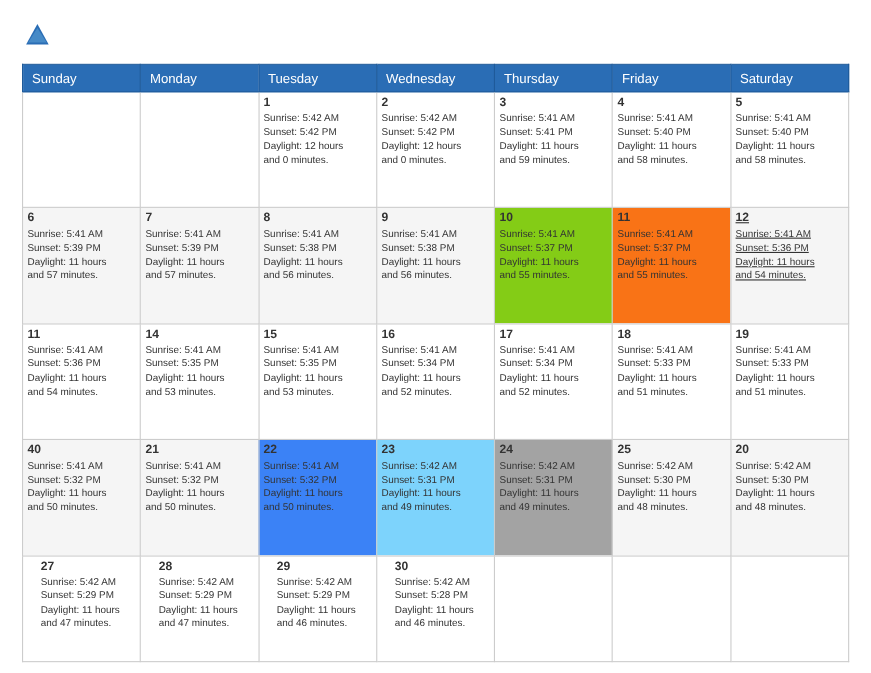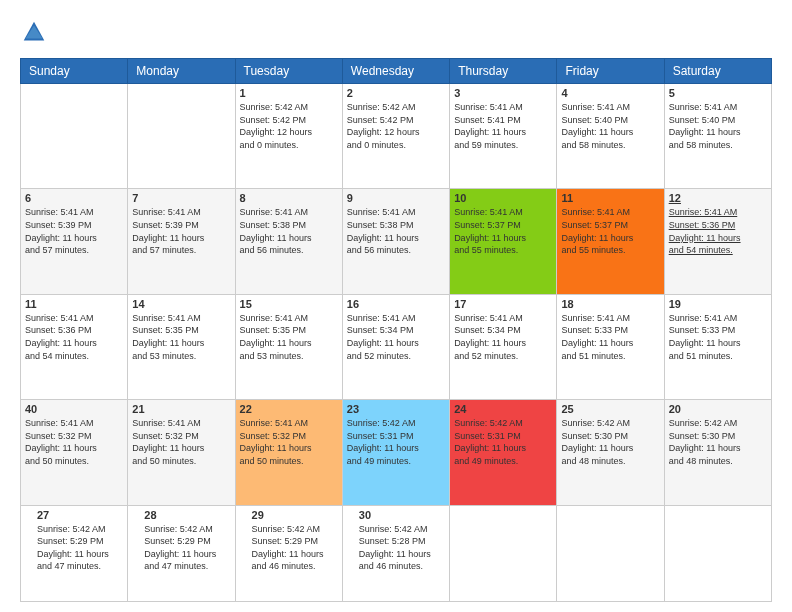--- a/index.html
+++ b/index.html
@@ -290,35 +290,35 @@
 Daylight: 11 hours
 and 50 minutes.</div>
           </td>
           <td style="background: rgb(245, 245, 245); margin-left: 24px;">
             <span class="day-num">21</span>
             <div class="cell-text" style="white-space: pre-line;">Sunrise: 5:41 AM
 Sunset: 5:32 PM
 Daylight: 11 hours
 and 50 minutes.</div>
           </td>
-          <td style="background: #fdba74; margin-left: 24px;">
+          <td style="background: #3b82f6; margin-left: 24px;">
             <span class="day-num">22</span>
             <div class="cell-text" style="white-space: pre-line;">Sunrise: 5:41 AM
 Sunset: 5:32 PM
 Daylight: 11 hours
 and 50 minutes.</div>
           </td>
           <td style="background: #7dd3fc;">
             <span class="day-num">23</span>
             <div class="cell-text" style="white-space: pre-line;">Sunrise: 5:42 AM
 Sunset: 5:31 PM
 Daylight: 11 hours
 and 49 minutes.</div>
           </td>
-          <td style="background: #ef4444;">
+          <td style="background: #a3a3a3;">
             <span class="day-num">24</span>
             <div class="cell-text" style="white-space: pre-line;">Sunrise: 5:42 AM
 Sunset: 5:31 PM
 Daylight: 11 hours
 and 49 minutes.</div>
           </td>
           <td style="background: rgb(245, 245, 245);">
             <span class="day-num">25</span>
             <div class="cell-text" style="white-space: pre-line;">Sunrise: 5:42 AM
 Sunset: 5:30 PM

